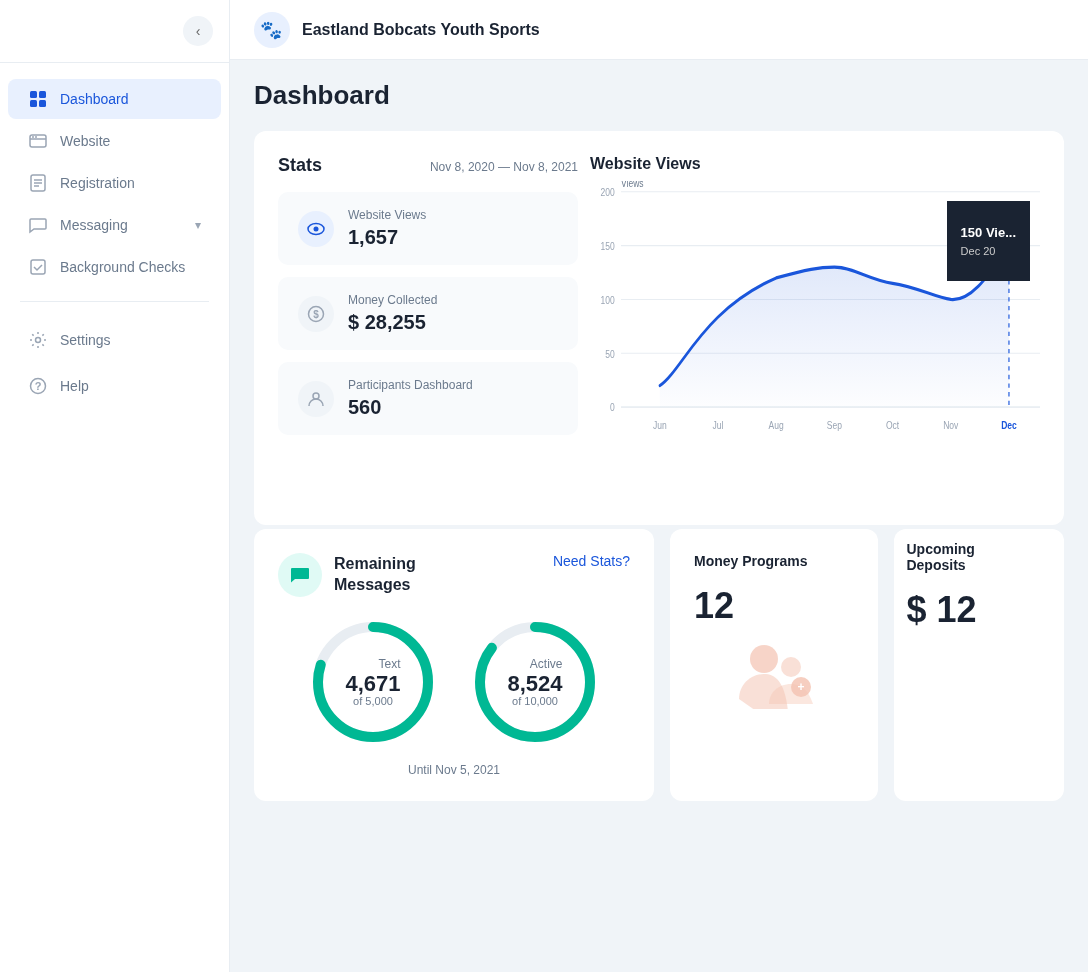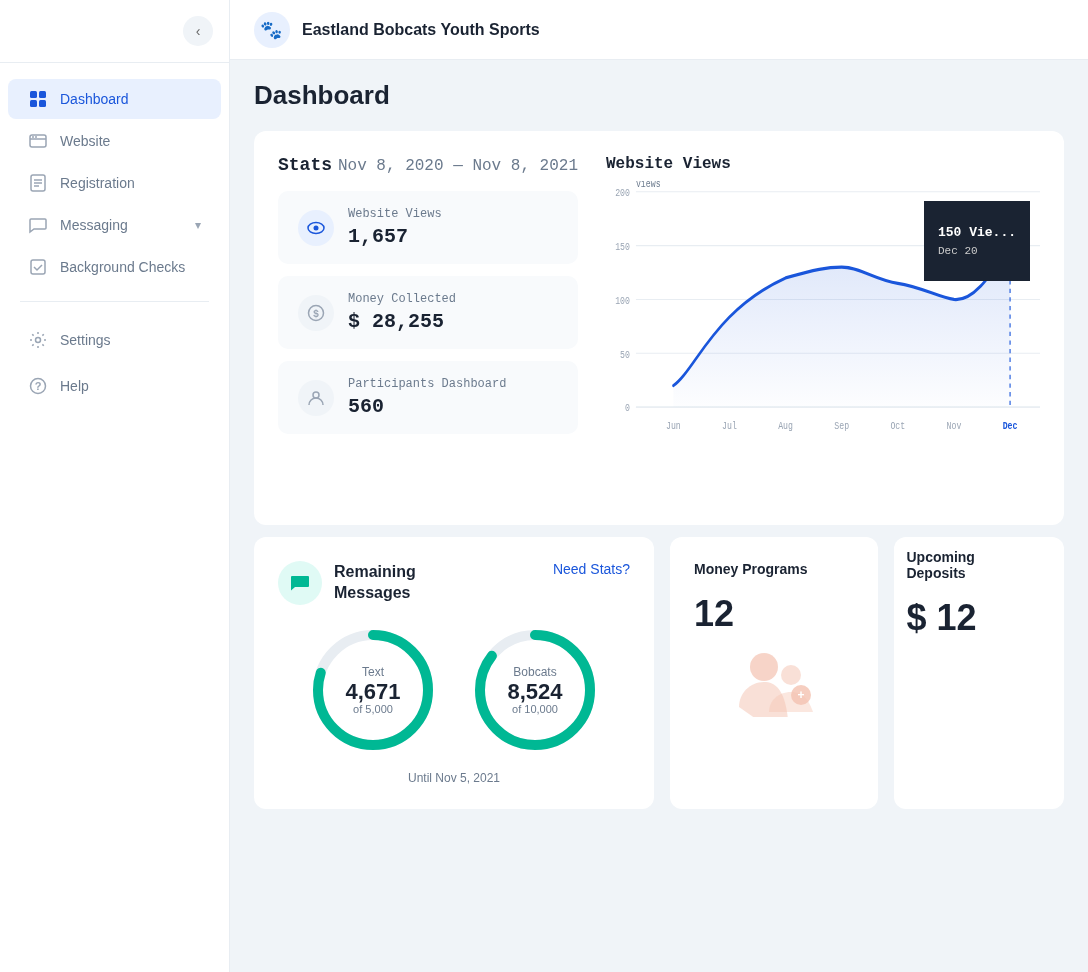--- a/index.html
+++ b/index.html
@@ -123,41 +123,40 @@
       font-weight: 700;
       color: #1a2332;
       margin-bottom: 20px;
     }
 
     
     .stats-section {
       background: #fff;
       border-radius: 12px;
       padding: 24px;
-      margin-bottom: 12px;
-      display: flex;
-      gap: 28px;
-      font-family: Liberation Mono, monospace;
+      margin-bottom: 4px;
+      display: flex;
+      gap: 12px;
     }
     .stats-left {
       min-width: 300px;
     }
     .stats-header {
       display: flex;
       align-items: baseline;
       justify-content: space-between;
       margin-bottom: 16px;
     }
     .stats-title {
       font-size: 18px;
       font-weight: 600;
       color: #1a2332;
     }
     .stats-date-range {
-      font-size: 16px;
+      font-size: 12px;
       color: #6b7a8d;
     }
     .stat-cards {
       display: flex;
       flex-direction: column;
       gap: 12px;
     }
     .stat-card {
       background: #f8fafc;
       border-radius: 10px;
@@ -266,21 +265,21 @@
     .circle-wrapper {
       position: relative;
       width: 130px;
       height: 130px;
     }
     .circle-label {
       font-size: 12px;
       color: #6b7a8d;
       font-weight: 500;
       margin-bottom: 2px;
-      text-align: center;
+      text-align: right;
     }
     .circle-value {
       font-size: 22px;
       font-weight: 700;
       color: #1a2332;
       text-align: center;
       line-height: 1;
     }
     .circle-sub {
       font-size: 11px;
@@ -590,21 +589,21 @@
             </div>
           </div>
 
           <div class="circle-item">
             <div class="circle-wrapper">
               <svg width="130" height="130" viewBox="0 0 130 130">
                 <circle cx="65" cy="65" r="55" fill="none" stroke="#e8edf2" stroke-width="10"></circle>
                 <circle cx="65" cy="65" r="55" fill="none" stroke="#00b894" stroke-width="10" stroke-dasharray="345.4" stroke-dashoffset="49.8" stroke-linecap="round" transform="rotate(-90 65 65)"></circle>
               </svg>
               <div class="circle-text-center">
-                <div class="circle-label">Bobcats</div>
+                <div class="circle-label">Active</div>
                 <div class="circle-value">8,524</div>
                 <div class="circle-sub">of 10,000</div>
               </div>
             </div>
           </div>
         </div>
         <div class="until-date">Until Nov 5, 2021</div>
       </div>
 
       <div class="active-programs-card">

